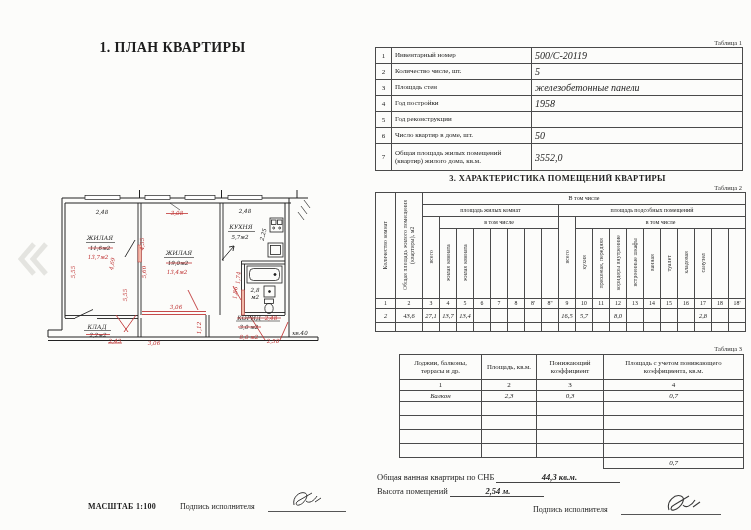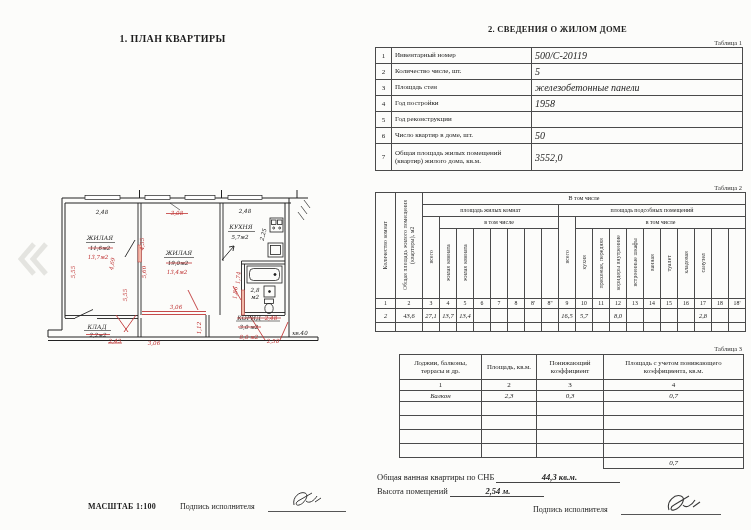--- a/index.html
+++ b/index.html
@@ -1,22 +1,22 @@
 <!DOCTYPE html>
 <html><head>
 <meta charset="utf-8">
 <style>
   html,body{margin:0;padding:0;}
   body{width:751px;height:530px;background:#fcfcfa;position:relative;
        font-family:"Liberation Serif",serif;color:#1d1d1d;overflow:hidden;}
   .page{position:absolute;inset:0;}
   
   .left-col{position:absolute;left:0;top:0;width:368px;height:530px;}
-  .plan-title{position:absolute;left:0;top:33px;width:345px;text-align:center;
-      font-weight:bold;font-size:10px;letter-spacing:.4px;}
+  .plan-title{position:absolute;left:0;top:40px;width:345px;text-align:center;
+      font-weight:bold;font-size:14px;letter-spacing:.4px;}
   svg.plan{position:absolute;left:18px;top:182px;}
   .left-footer{position:absolute;left:0;top:502px;width:368px;font-size:8px;}
   .scale{position:absolute;left:88px;top:0;font-weight:bold;letter-spacing:.3px;}
   .signlab-l{position:absolute;left:180px;top:0;}
   .sigline-l{position:absolute;left:268px;top:9px;width:78px;border-bottom:.8px solid #555;}
   .sig-l{position:absolute;left:288px;top:-14px;}
   
   .right-col{position:absolute;left:373px;top:0;width:375px;height:530px;}
   .sec-title{width:369px;text-align:center;font-weight:bold;font-size:8.5px;letter-spacing:.3px;}
   .t1-title{position:absolute;top:24px;left:0;}
@@ -227,21 +227,20 @@
       <span class="signlab-l">Подпись исполнителя</span>
       <span class="sigline-l"></span>
       <svg class="sig-l" width="42" height="24" viewBox="0 0 42 24">
         <path d="M6,17 C4,9 12,3 17,5 C22,7 16,16 11,17 C8,18 7,15 10,13 L24,5 M18,13 C21,16 26,13 29,8 M27,14 L33,10" stroke="#3a3a3a" stroke-width="1" fill="none"></path>
       </svg>
     </div>
   </div>
 
   <div class="right-col">
 
-    <div class="sec-title t1-title">2. СВЕДЕНИЯ О ЖИЛОМ ДОМЕ</div>
     <div class="cap cap1">Таблица 1</div>
 
     <table class="tbl1">
       <tbody>
         <tr>
             <td class="num">1</td>
             <td class="lab">Инвентарный номер</td>
             <td class="val">500/С-20119</td>
           </tr>
         <tr>
@@ -270,20 +269,21 @@
             <td class="val">50</td>
           </tr>
         <tr class="tall">
             <td class="num">7</td>
             <td class="lab">Общая площадь жилых помещений (квартир) жилого дома, кв.м.</td>
             <td class="val">3552,0</td>
           </tr>
       </tbody>
     </table>
 
+    <div class="sec-title t2-title">3. ХАРАКТЕРИСТИКА ПОМЕЩЕНИЙ КВАРТИРЫ</div>
     <div class="cap cap2">Таблица 2</div>
 
     <table class="tbl2">
       <colgroup>
         <col style="width:20px">
           <col style="width:27px">
         <col span="19" style="width:17px">
       </colgroup>
       <tbody>
         <tr class="r1">

